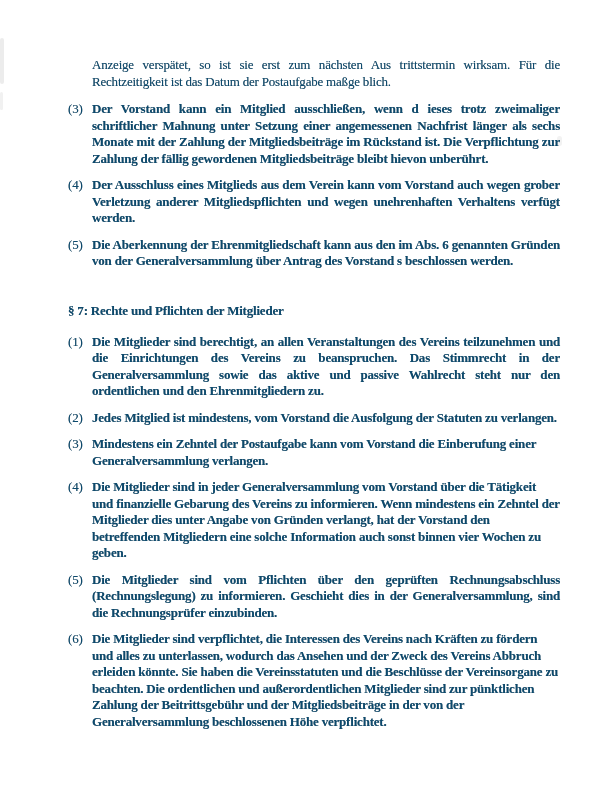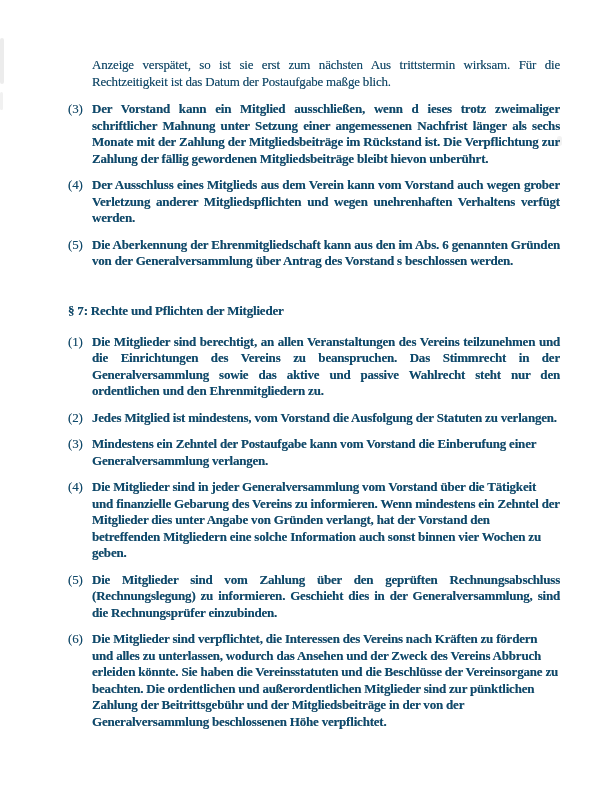--- a/index.html
+++ b/index.html
@@ -91,21 +91,21 @@
       <span class="txt">Mindestens ein Zehntel der Postaufgabe kann vom Vorstand die Einberufung einer Generalversammlung verlangen.</span>
     </div>
 
     <div class="item para">
       <span class="num">(4)</span>
       <span class="txt">Die Mitglieder sind in jeder Generalversammlung vom Vorstand über die Tätigkeit und finanzielle Gebarung des Vereins zu informieren. Wenn mindestens ein Zehntel der Mitglieder dies unter Angabe von Gründen verlangt, hat der Vorstand den betreffenden Mitgliedern eine solche Information auch sonst binnen vier Wochen zu geben.</span>
     </div>
 
     <div class="item para">
       <span class="num">(5)</span>
-      <span class="txt j">Die Mitglieder sind vom Zahlung über den geprüften Rechnungsabschluss (Rechnungslegung) zu informieren. Geschieht dies in der Generalversammlung, sind die Rechnungsprüfer einzubinden.</span>
+      <span class="txt j">Die Mitglieder sind vom Pflichten über den geprüften Rechnungsabschluss (Rechnungslegung) zu informieren. Geschieht dies in der Generalversammlung, sind die Rechnungsprüfer einzubinden.</span>
     </div>
 
     <div class="item para">
       <span class="num">(6)</span>
       <span class="txt">Die Mitglieder sind verpflichtet, die Interessen des Vereins nach Kräften zu fördern und alles zu unterlassen, wodurch das Ansehen und der Zweck des Vereins Abbruch erleiden könnte. Sie haben die Vereinsstatuten und die Beschlüsse der Vereinsorgane zu beachten. Die ordentlichen und außerordentlichen Mitglieder sind zur pünktlichen Zahlung der Beitrittsgebühr und der Mitgliedsbeiträge in der von der Generalversammlung beschlossenen Höhe verpflichtet.</span>
     </div>
 
   </div>
 </div>
 

